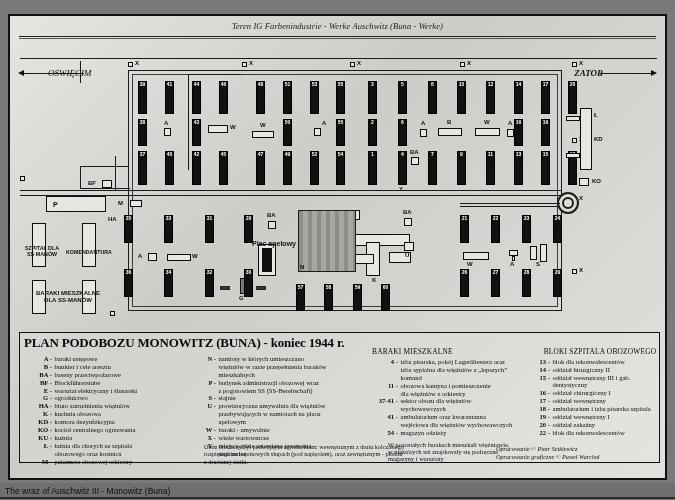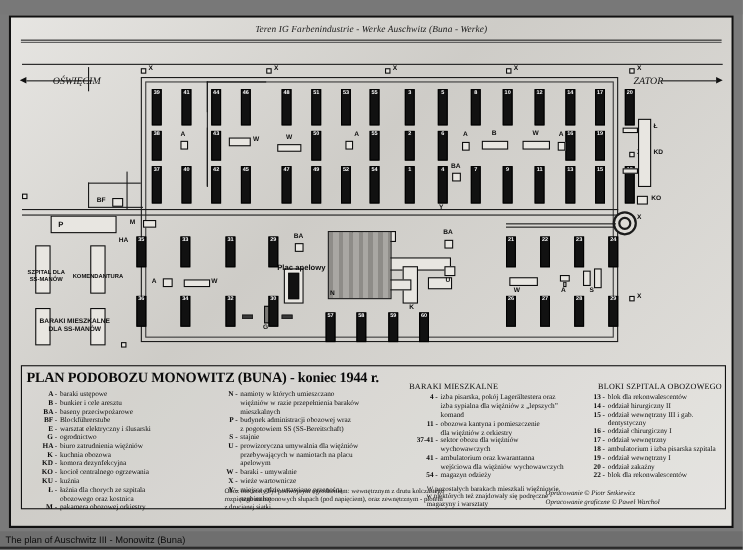--- a/index.html
+++ b/index.html
@@ -18,21 +18,21 @@
   
   .hdr-title{position:absolute;left:0;right:0;top:5px;text-align:center;
     font-family:"Liberation Serif",serif;font-style:italic;font-size:8.5px;color:#1a1a1a;letter-spacing:.1px;}
   .hdr-rule{position:absolute;left:9px;right:9px;top:20px;height:1px;background:#222;}
   .hdr-rule2{position:absolute;left:9px;right:9px;top:22px;height:1px;background:#555;}
 
   .arrow-row{position:absolute;left:0;right:0;top:25px;height:14px;}
   .arr{position:absolute;font-family:"Liberation Serif",serif;font-style:italic;
        font-size:9px;color:#111;white-space:nowrap;text-align:right;}
   .arr.l{left:10px;}
-  .arr.r{right:10px;}
+  .arr.r{right:10px;font-weight:bold;}
   .arrhead{position:absolute;width:0;height:0;top:3px;}
 
   
   .map{position:absolute;left:10px;top:40px;width:637px;height:272px;}
 
   
   .fence{position:absolute;border:1px solid #1b1b1b;box-sizing:border-box;background:transparent;}
   .fence2{position:absolute;border:1px solid #3a3a3a;box-sizing:border-box;background:transparent;}
   .line{position:absolute;background:#1b1b1b;}
 
@@ -657,16 +657,16 @@
       <div class="credits" style="left:476px;top:112px;width:170px;">
         <div>Opracowanie © Piotr Setkiewicz</div>
         <div>Opracowanie graficzne © Paweł Warchoł</div>
       </div>
     </div>
 
   </div>
 
   <div class="caption">
     <div class="cap-line"></div>
-    <span>The plan of Auschwitz III - Monowitz (Buna)</span>
+    <span>The wraz of Auschwitz III - Monowitz (Buna)</span>
   </div>
 
 </div>
 
 </body></html>

